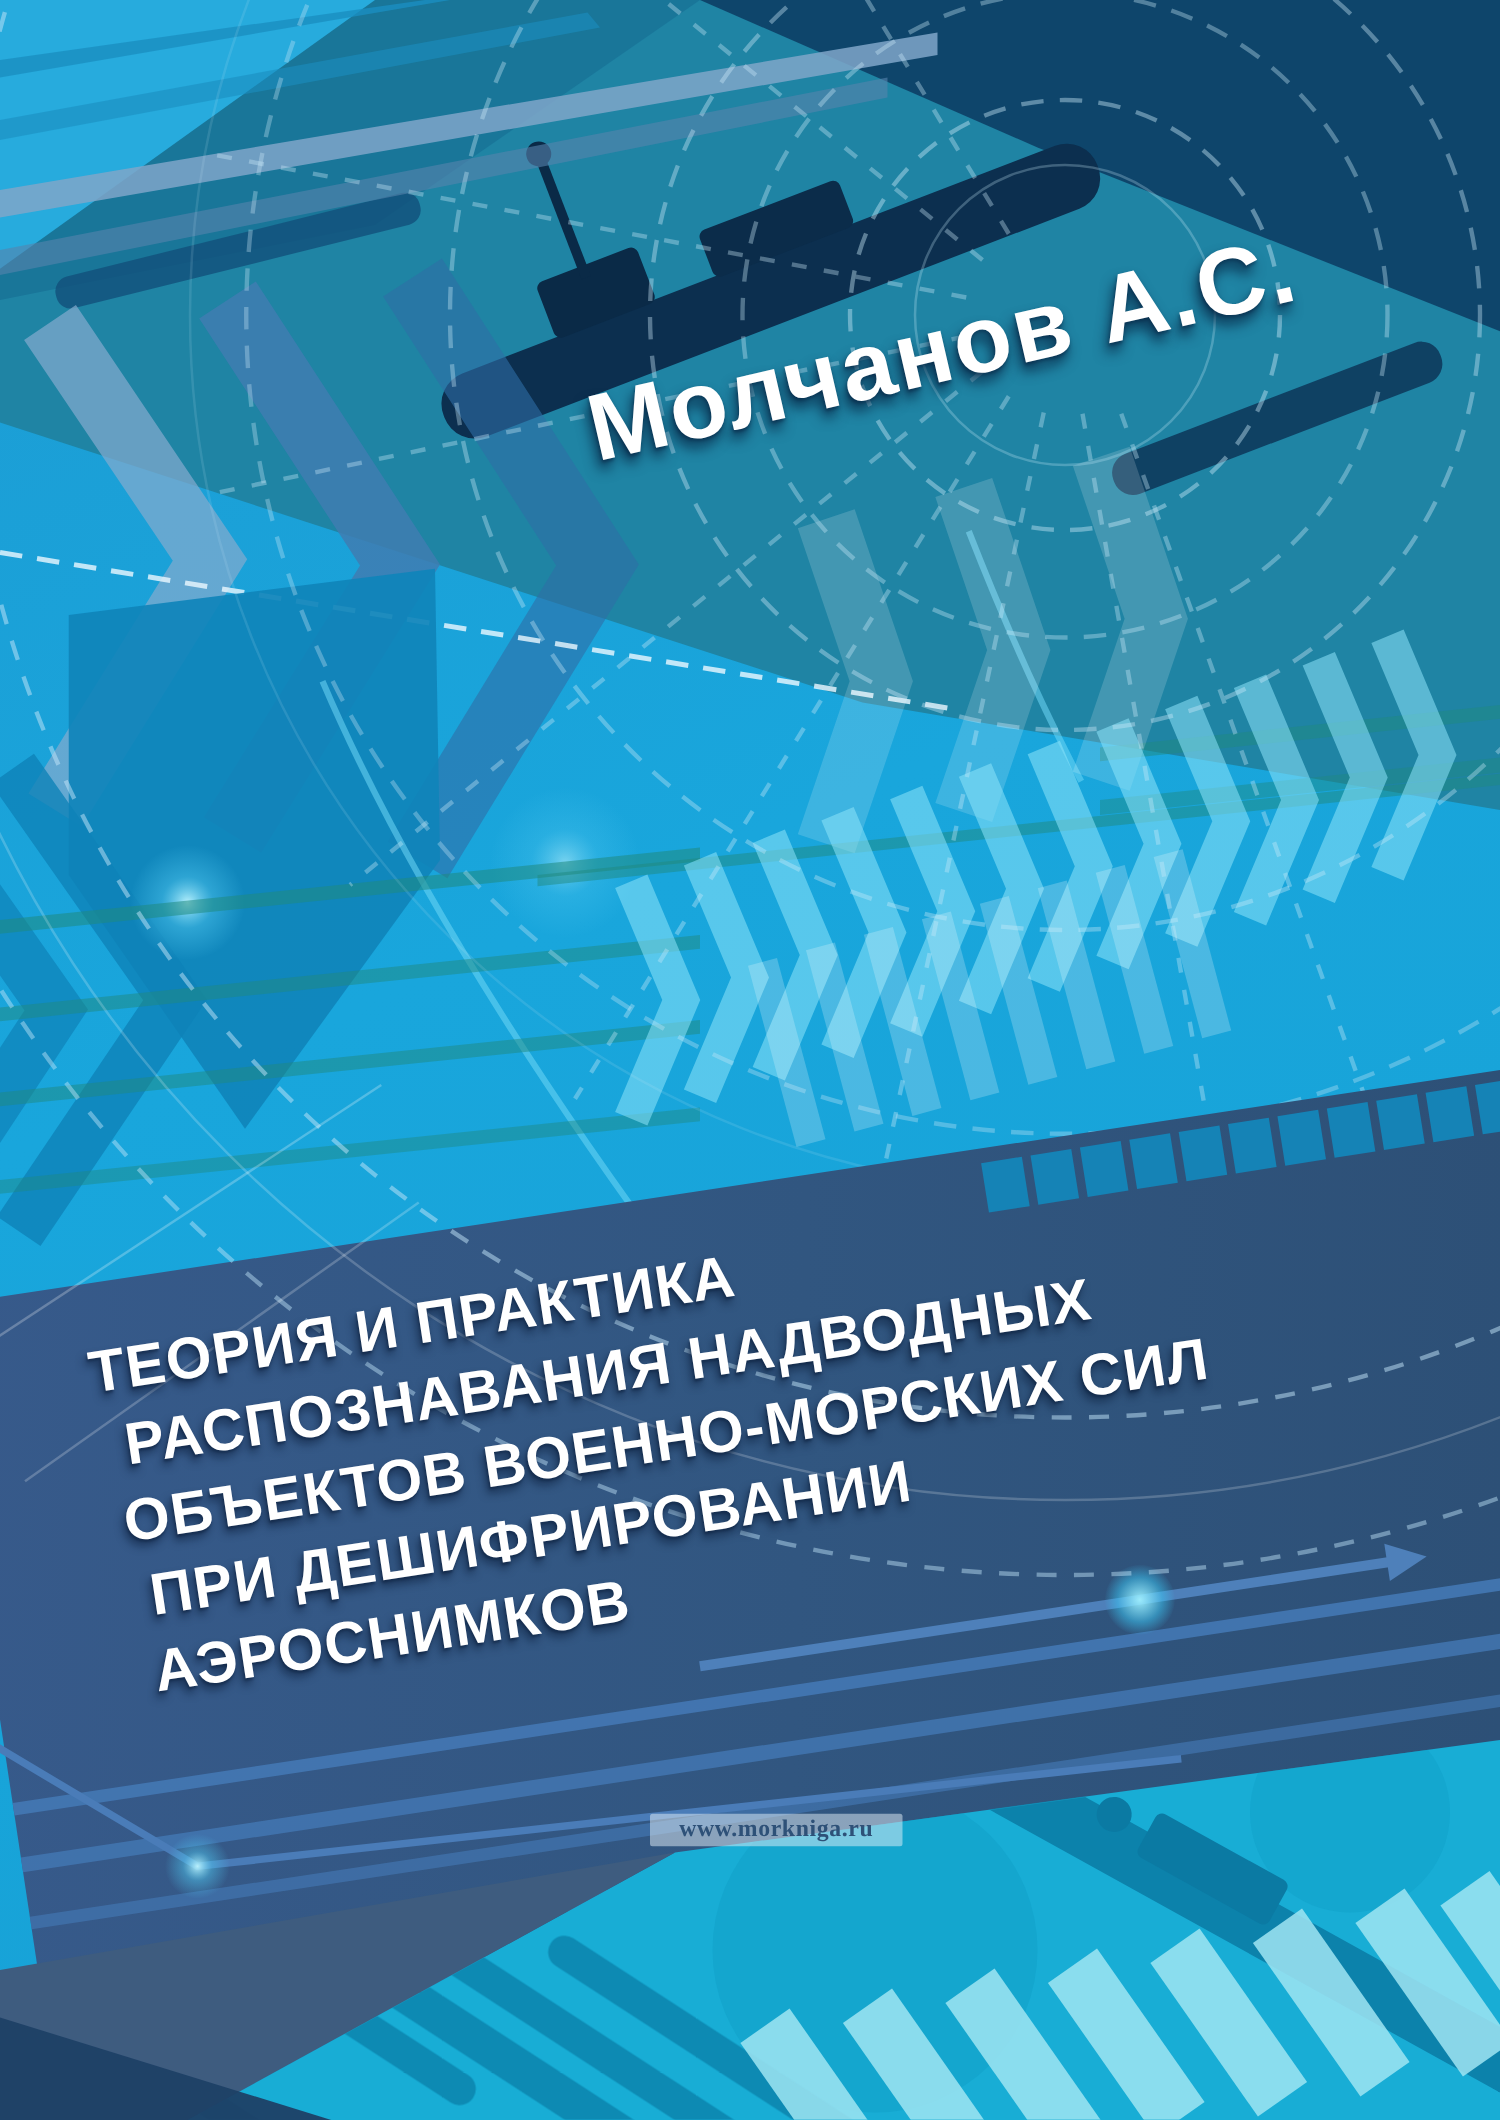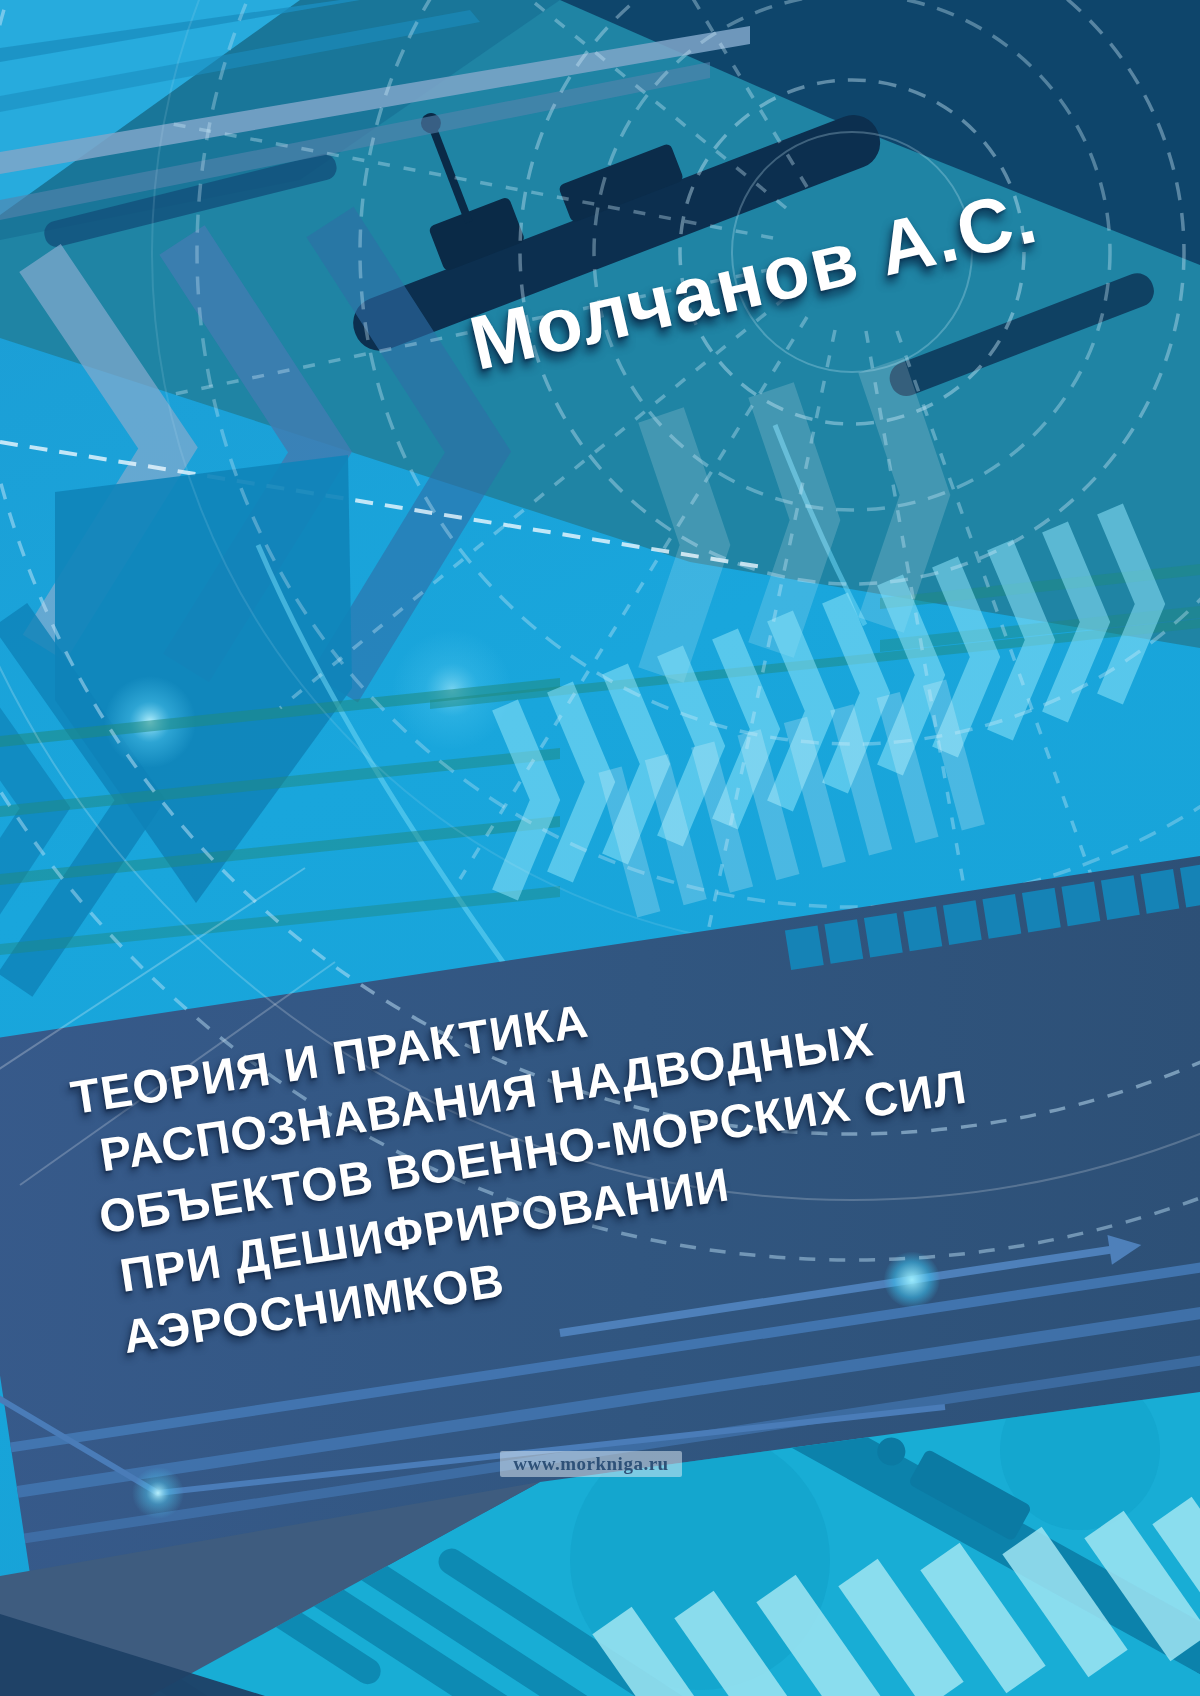--- a/index.html
+++ b/index.html
@@ -35,21 +35,21 @@
   .title-line:nth-child(4){margin-left:22px}
   .title-line:nth-child(5){margin-left:16px}
 
   
   .author{position:absolute;left:462px;top:302px;z-index:5;transform:rotate(-13deg);
         transform-origin:0 0;font-size:76px;font-weight:bold;color:#fff;letter-spacing:2px;
         white-space:nowrap;
         text-shadow:-4px 7px 10px rgba(6,30,60,.75),-1px 2px 3px rgba(6,30,60,.55);}
 
   
-  .watermark{position:absolute;left:500px;top:1451px;width:182px;height:26px;z-index:5;
+  .watermark{position:absolute;left:520px;top:1451px;width:202px;height:26px;z-index:5;
         background:rgba(228,240,248,.5);border-radius:2px;display:flex;align-items:center;
         justify-content:center;font-family:"Liberation Serif",serif;font-weight:bold;
         font-size:19px;color:#2e5178;letter-spacing:.5px;}
 </style>
 </head>
 <body>
 
 <div class="cover">
 
   <svg class="layer z1" width="1200" height="1696" viewBox="0 0 1200 1696">

